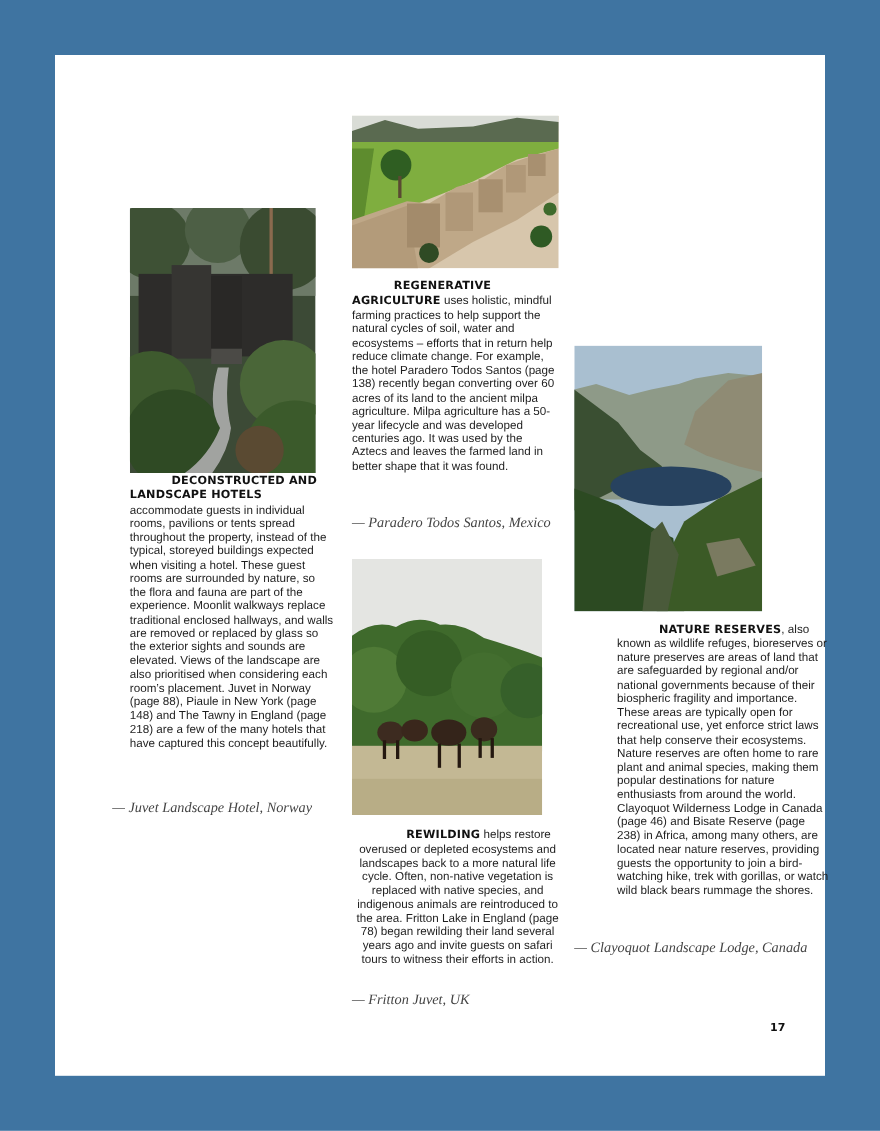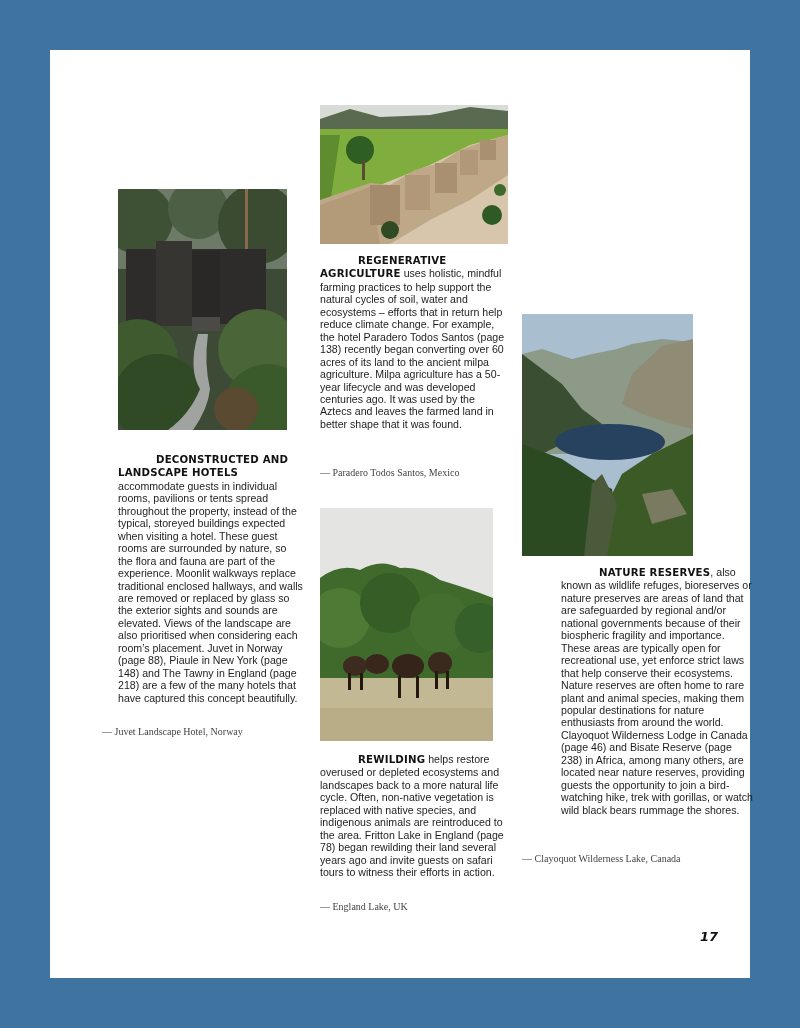--- a/index.html
+++ b/index.html
@@ -3,22 +3,22 @@
 <meta charset="utf-8">
 <style>
   html, body { margin:0; padding:0; }
   body { width:800px; height:1028px; background:#3f74a1; position:relative; overflow:hidden; }
   .page { position:absolute; left:50px; top:50px; width:700px; height:928px; background:#ffffff; }
   .photo { position:absolute; overflow:hidden; }
   .photo svg { display:block; width:100%; height:100%; }
   .article { position:absolute; font-family:"Liberation Sans", sans-serif; font-size:10.6px; line-height:12.45px; color:#1d1d1d; }
   .article .head { font-family:"DejaVu Sans", sans-serif; font-weight:bold; font-size:10.2px; letter-spacing:0.2px; text-transform:uppercase; color:#111;padding-left:38px; }
   .article .body { }
-  .caption { position:absolute; font-family:"Liberation Serif", serif; font-size:10px; color:#444; }
-  .pagenum { position:absolute; font-family:"DejaVu Sans", sans-serif; font-weight:bold; font-size:13px; color:#111;font-style:italic; }
+  .caption { position:absolute; font-family:"Liberation Serif", serif; font-size:13px; color:#444;font-style:italic; }
+  .pagenum { position:absolute; font-family:"DejaVu Sans", sans-serif; font-weight:bold; font-size:10px; color:#111; }
 </style>
 </head>
 <body>
 
 <div class="page">
 
   <div class="photo" style="left:68px; top:139px; width:169px; height:241px;">
     <svg viewBox="0 0 169 241" preserveAspectRatio="none">
       <rect width="169" height="241" fill="#3c4a36"></rect>
       <rect width="169" height="80" fill="#6d7a68"></rect>
@@ -31,21 +31,21 @@
       <rect x="74" y="62" width="28" height="66" fill="#292826"></rect>
       <rect x="74" y="128" width="28" height="14" fill="#4b4a46"></rect>
       <circle cx="20" cy="170" r="40" fill="#3e5a2e"></circle>
       <circle cx="40" cy="210" r="45" fill="#2f4a24"></circle>
       <circle cx="140" cy="160" r="40" fill="#4a6638"></circle>
       <circle cx="150" cy="220" r="45" fill="#3b5a2b"></circle>
       <path d="M80 145 Q70 180 82 200 Q72 225 50 241 L75 241 Q90 220 92 200 Q86 175 90 145 Z" fill="#a1a3a0"></path>
       <circle cx="118" cy="220" r="22" fill="#5a4a32"></circle>
     </svg>
   </div>
-  <div class="article" style="left:68px; top:403px; width:186px;">
+  <div class="article" style="left:68px; top:381px; width:186px;">
     <span class="head">DECONSTRUCTED AND LANDSCAPE HOTELS</span>
     <span class="body">accommodate guests in individual rooms, pavilions or tents spread throughout the property, instead of the typical, storeyed buildings expected when visiting a hotel. These guest rooms are surrounded by nature, so the flora and fauna are part of the experience. Moonlit walkways replace traditional enclosed hallways, and walls are removed or replaced by glass so the exterior sights and sounds are elevated. Views of the landscape are also prioritised when considering each room’s placement. Juvet in Norway (page 88), Piaule in New York (page 148) and The Tawny in England (page 218) are a few of the many hotels that have captured this concept beautifully.</span>
   </div>
   <div class="caption" style="left:52px; top:676px;">— Juvet Landscape Hotel, Norway</div>
 
   <div class="photo" style="left:270px; top:55px; width:188px; height:139px;">
     <svg viewBox="0 0 188 139" preserveAspectRatio="none">
       <rect width="188" height="139" fill="#d7c6ac"></rect>
       <rect width="188" height="14" fill="#d9dcd6"></rect>
       <path d="M0 14 L30 4 L60 12 L110 10 L150 2 L188 6 L188 24 L0 24 Z" fill="#5a6a50"></path>
@@ -86,39 +86,39 @@
       <ellipse cx="88" cy="158" rx="16" ry="12" fill="#34241a"></ellipse>
       <ellipse cx="120" cy="155" rx="12" ry="11" fill="#3a2a1e"></ellipse>
       <rect x="28" y="165" width="3" height="17" fill="#241810"></rect>
       <rect x="40" y="165" width="3" height="17" fill="#241810"></rect>
       <rect x="78" y="168" width="3" height="22" fill="#241810"></rect>
       <rect x="96" y="168" width="3" height="22" fill="#241810"></rect>
       <rect x="115" y="163" width="3" height="18" fill="#241810"></rect>
       <rect x="126" y="163" width="3" height="18" fill="#241810"></rect>
     </svg>
   </div>
-  <div class="article" style="left:270px; top:703px; width:192px;">
+  <div class="article" style="left:270px; top:703px; width:192px;text-align:center;">
     <span class="head">REWILDING</span>
     <span class="body">helps restore overused or depleted ecosystems and landscapes back to a more natural life cycle. Often, non-native vegetation is replaced with native species, and indigenous animals are reintroduced to the area. Fritton Lake in England (page 78) began rewilding their land several years ago and invite guests on safari tours to witness their efforts in action.</span>
   </div>
-  <div class="caption" style="left:270px; top:851px;">— England Lake, UK</div>
+  <div class="caption" style="left:270px; top:851px;">— Fritton Juvet, UK</div>
 
   <div class="photo" style="left:472px; top:264px; width:171px; height:242px;">
     <svg viewBox="0 0 171 242" preserveAspectRatio="none">
       <rect width="171" height="242" fill="#a9bfd0"></rect>
       <path d="M0 40 L20 35 L50 45 L70 40 L95 35 L110 30 L140 25 L171 28 L171 140 L0 140 Z" fill="#8e9a88"></path>
       <path d="M0 40 L40 70 L60 95 L80 110 L0 150 Z" fill="#3a4f32"></path>
       <path d="M171 25 L140 32 L110 60 L100 90 L120 100 L150 110 L171 115 Z" fill="#8f8b74"></path>
       <ellipse cx="88" cy="128" rx="55" ry="18" fill="#27425f"></ellipse>
       <path d="M0 130 L40 145 L70 165 L90 175 L100 242 L0 242 Z" fill="#2c4a22"></path>
       <path d="M171 120 L130 140 L100 160 L80 200 L75 242 L171 242 Z" fill="#3b5a26"></path>
       <path d="M70 170 L80 160 L95 190 L85 242 L62 242 Z" fill="#4a5a3a"></path>
       <path d="M120 180 L150 175 L165 200 L130 210 Z" fill="#7a7a60"></path>
     </svg>
   </div>
   <div class="article" style="left:472px; top:516px; width:192px;margin-left:39px;">
     <span class="head">NATURE RESERVES</span><span class="body">,</span>
     <span class="body">also known as wildlife refuges, bioreserves or nature preserves are areas of land that are safeguarded by regional and/or national governments because of their biospheric fragility and importance. These areas are typically open for recreational use, yet enforce strict laws that help conserve their ecosystems. Nature reserves are often home to rare plant and animal species, making them popular destinations for nature enthusiasts from around the world. Clayoquot Wilderness Lodge in Canada (page 46) and Bisate Reserve (page 238) in Africa, among many others, are located near nature reserves, providing guests the opportunity to join a bird-watching hike, trek with gorillas, or watch wild black bears rummage the shores.</span>
   </div>
-  <div class="caption" style="left:472px; top:803px;">— Clayoquot Wilderness Lake, Canada</div>
+  <div class="caption" style="left:472px; top:803px;">— Clayoquot Landscape Lodge, Canada</div>
 
   <div class="pagenum" style="left:650px; top:879px;">17</div>
 </div>
 
 </body></html>

